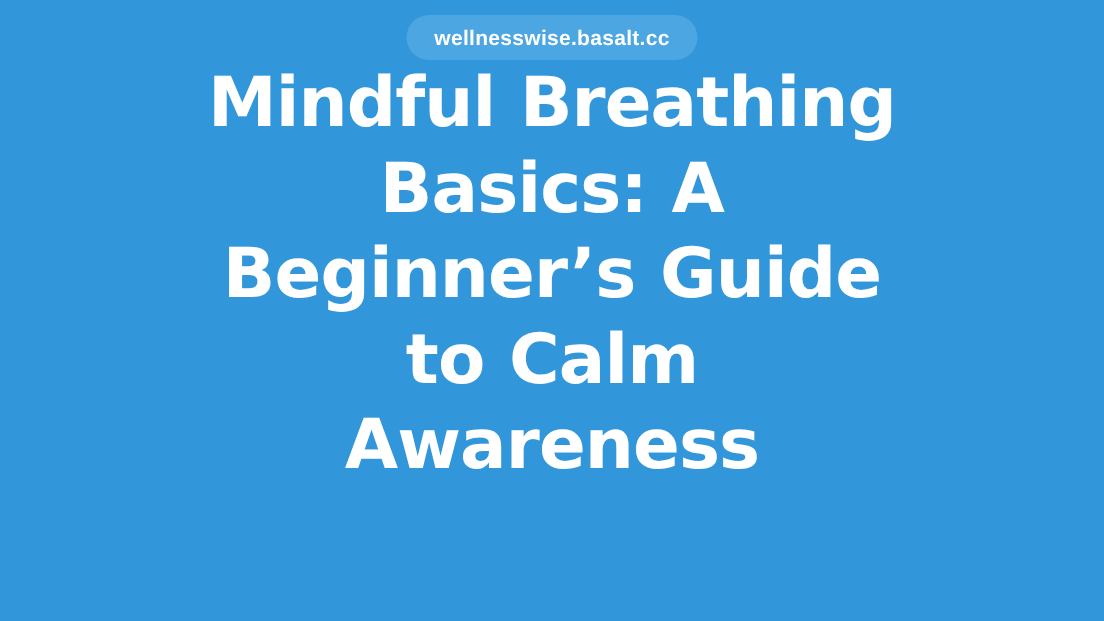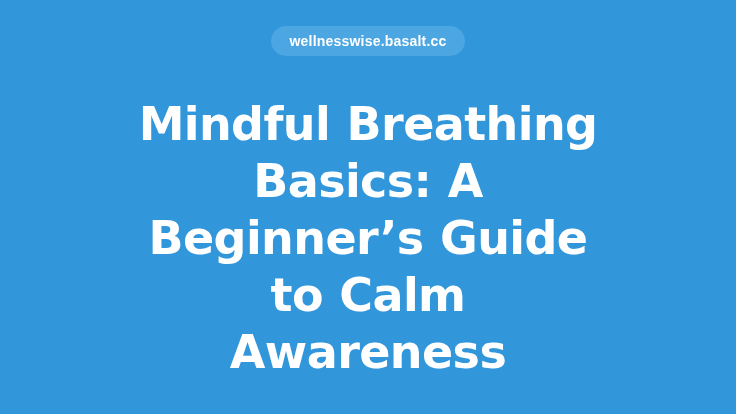--- a/index.html
+++ b/index.html
@@ -21,21 +21,21 @@
     width: 736px;
     height: 414px;
     background: #3296DB;
     display: flex;
     flex-direction: column;
     align-items: center;
   }
 
   
   .domain-badge {
-    margin-top: 26px;
+    margin-top: 10px;
     height: 30px;
     padding: 0 19px;
     display: inline-flex;
     align-items: center;
     justify-content: center;
     background: #4BA6E2;
     border-radius: 999px;
     white-space: nowrap;
   }
 
@@ -43,21 +43,20 @@
     color: #FFFFFF;
     font-size: 14px;
     font-weight: 700;
     letter-spacing: 0.2px;
     line-height: 1;
   }
 
   
   .headline-wrap {
     width: 470px;
-    margin-top: 40px;
     display: flex;
     justify-content: flex-start;
   }
 
   .headline {
     color: #FFFFFF;
     font-family: "DejaVu Sans", "Liberation Sans", sans-serif;
     font-size: 46px;
     font-weight: 700;
     line-height: 57px;

